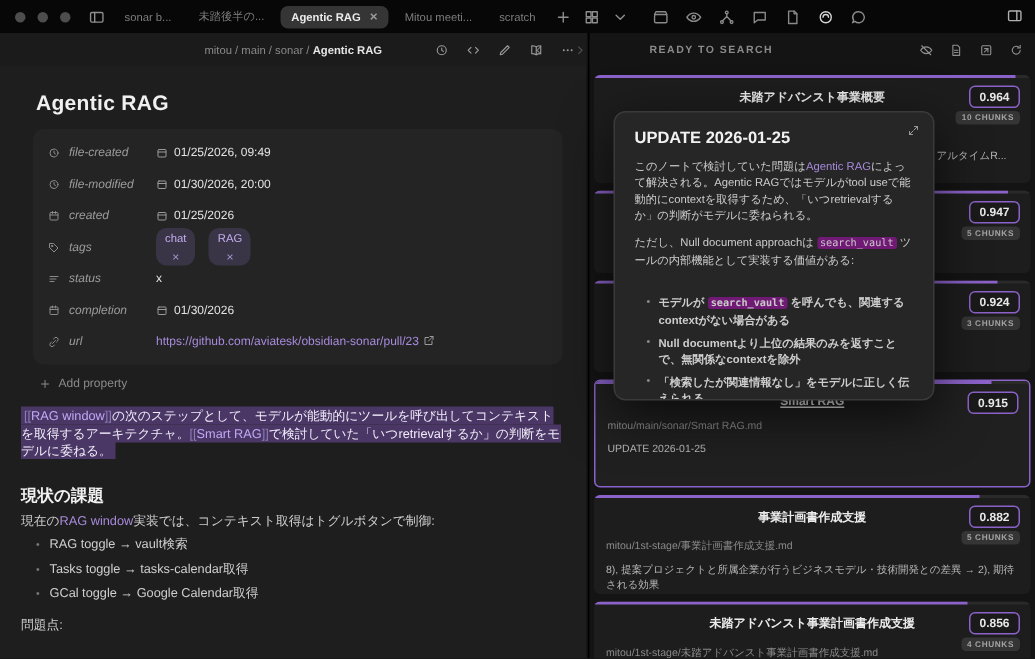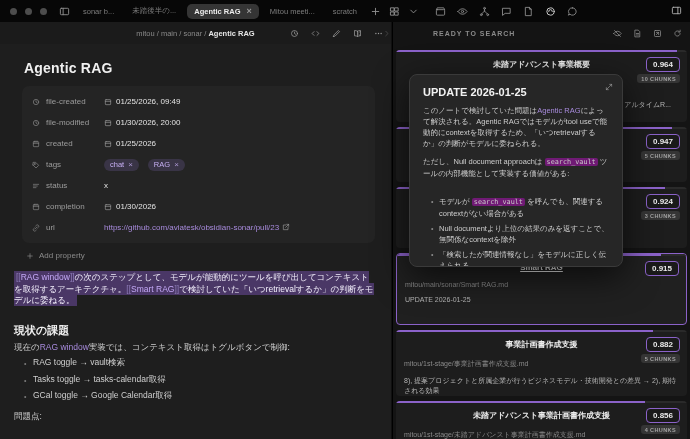--- a/index.html
+++ b/index.html
@@ -27,25 +27,25 @@
   .main-header{height:22px;background:#1b1b1b;display:flex;align-items:center;position:relative;justify-content:flex-end;}
   .nav-arrows{display:flex;gap:18px;margin-left:22px;color:#7a7a7a;}
   .crumb{position:absolute;left:0;right:0;text-align:center;font-size:7.5px;color:#8a8a8a;pointer-events:none;}
   .crumb b{color:#e6e6e6;}
   .mh-icons{position:absolute;right:8px;display:flex;gap:12px;color:#9a9a9a;align-items:center;}
   .content{padding:8px 14px 0 14px;overflow:hidden;height:calc(100% - 30px);}
   h1.note-title{font-size:14px;color:#f0f0f0;margin:8px 0 10px 10px;letter-spacing:.2px;}
 
   .props{background:#242424;border-radius:7px;margin:0 2px 0 8px;padding:5px 10px;}
   .prow{display:flex;align-items:center;height:21px;font-size:8px;}
-  .pkey{display:flex;align-items:center;gap:6px;color:#9c9c9c;width:72px;flex:none;}
+  .pkey{display:flex;align-items:center;gap:6px;color:#9c9c9c;width:72px;flex:none;font-style:italic;}
   .pkey .ic{color:#8a8a8a;}
   .pval{display:flex;align-items:center;gap:4px;color:#e3e3e3;}
   .pval .ic{color:#9a9a9a;}
-  .pill{background:rgba(167,139,250,.16);color:#c5aef2;border-radius:7px;padding:1.5px 6px;font-size:7.5px;display:inline-flex;gap:4px;align-items:center;margin-right:5px;}
+  .pill{background:rgba(167,139,250,.16);color:#c5aef2;border-radius:7px;padding:1.5px 6px;font-size:7.5px;display:inline-flex;gap:4px;align-items:center;margin-right:5px;flex-direction:column;}
   .pill .x{opacity:.8;font-size:8px;}
   .url{color:#a88bdd;display:flex;gap:3px;align-items:flex-start;}
   .addprop{display:flex;align-items:center;gap:5px;color:#8b8b8b;font-size:8px;margin:8px 0 0 12px;}
 
   .hl-wrap{margin:12px 2px 0 0;line-height:11.5px;font-size:8.5px;}
   .hl{background:#4a3766;color:#f2eefb;padding:1px 2px;}
   .wikilink{color:#c3a8f5;}
   .bracket{color:#8e7cb8;}
   a.ilink{color:#a88bdd;text-decoration:none;}
   h2.sec{font-size:11px;color:#f0f0f0;margin:16px 0 4px 0;}
@@ -72,21 +72,21 @@
   .csnip{font-size:7px;color:#b5b5b5;padding:0 8px;margin-top:7px;line-height:10px;}
   .csnip.ralign{text-align:right;position:absolute;bottom:12px;left:8px;right:8px;white-space:nowrap;overflow:hidden;}
 
   
   .popup{position:absolute;left:16px;top:52px;width:214px;height:193px;background:#262626;border:1px solid #3a3a3a;
          border-radius:8px;box-shadow:0 10px 34px rgba(0,0,0,.65);z-index:10;padding:11px 13px;box-sizing:border-box;overflow:hidden;}
   .popup-title{font-size:11px;font-weight:bold;color:#f2f2f2;margin-bottom:7px;}
   .expand{position:absolute;top:8px;right:9px;color:#9a9a9a;}
   .pp{font-size:7.5px;line-height:11px;color:#cdcdcd;margin:0 0 7px 0;}
   .pp code, .pul code{font-family:"DejaVu Sans Mono",monospace;font-size:6.8px;background:#701a75;color:#c9c9c9;border-radius:2px;padding:0 2px;}
-  .pul{list-style:none;margin:17px 0 8px 0;padding:0 0 0 8px;}
+  .pul{list-style:none;margin:17px 0 8px 0;padding:0 0 0 8px;font-weight:bold;}
   .pul li{font-size:7.5px;line-height:11px;color:#cdcdcd;margin-bottom:4px;position:relative;padding-left:8px;}
   .pul li::before{content:"•";position:absolute;left:0;color:#8a8a8a;font-size:7px;}
 </style>
 </head>
 <body>
 
 <div class="titlebar">
   <div class="lights">
     <span class="light"></span>
     <span class="light"></span>

